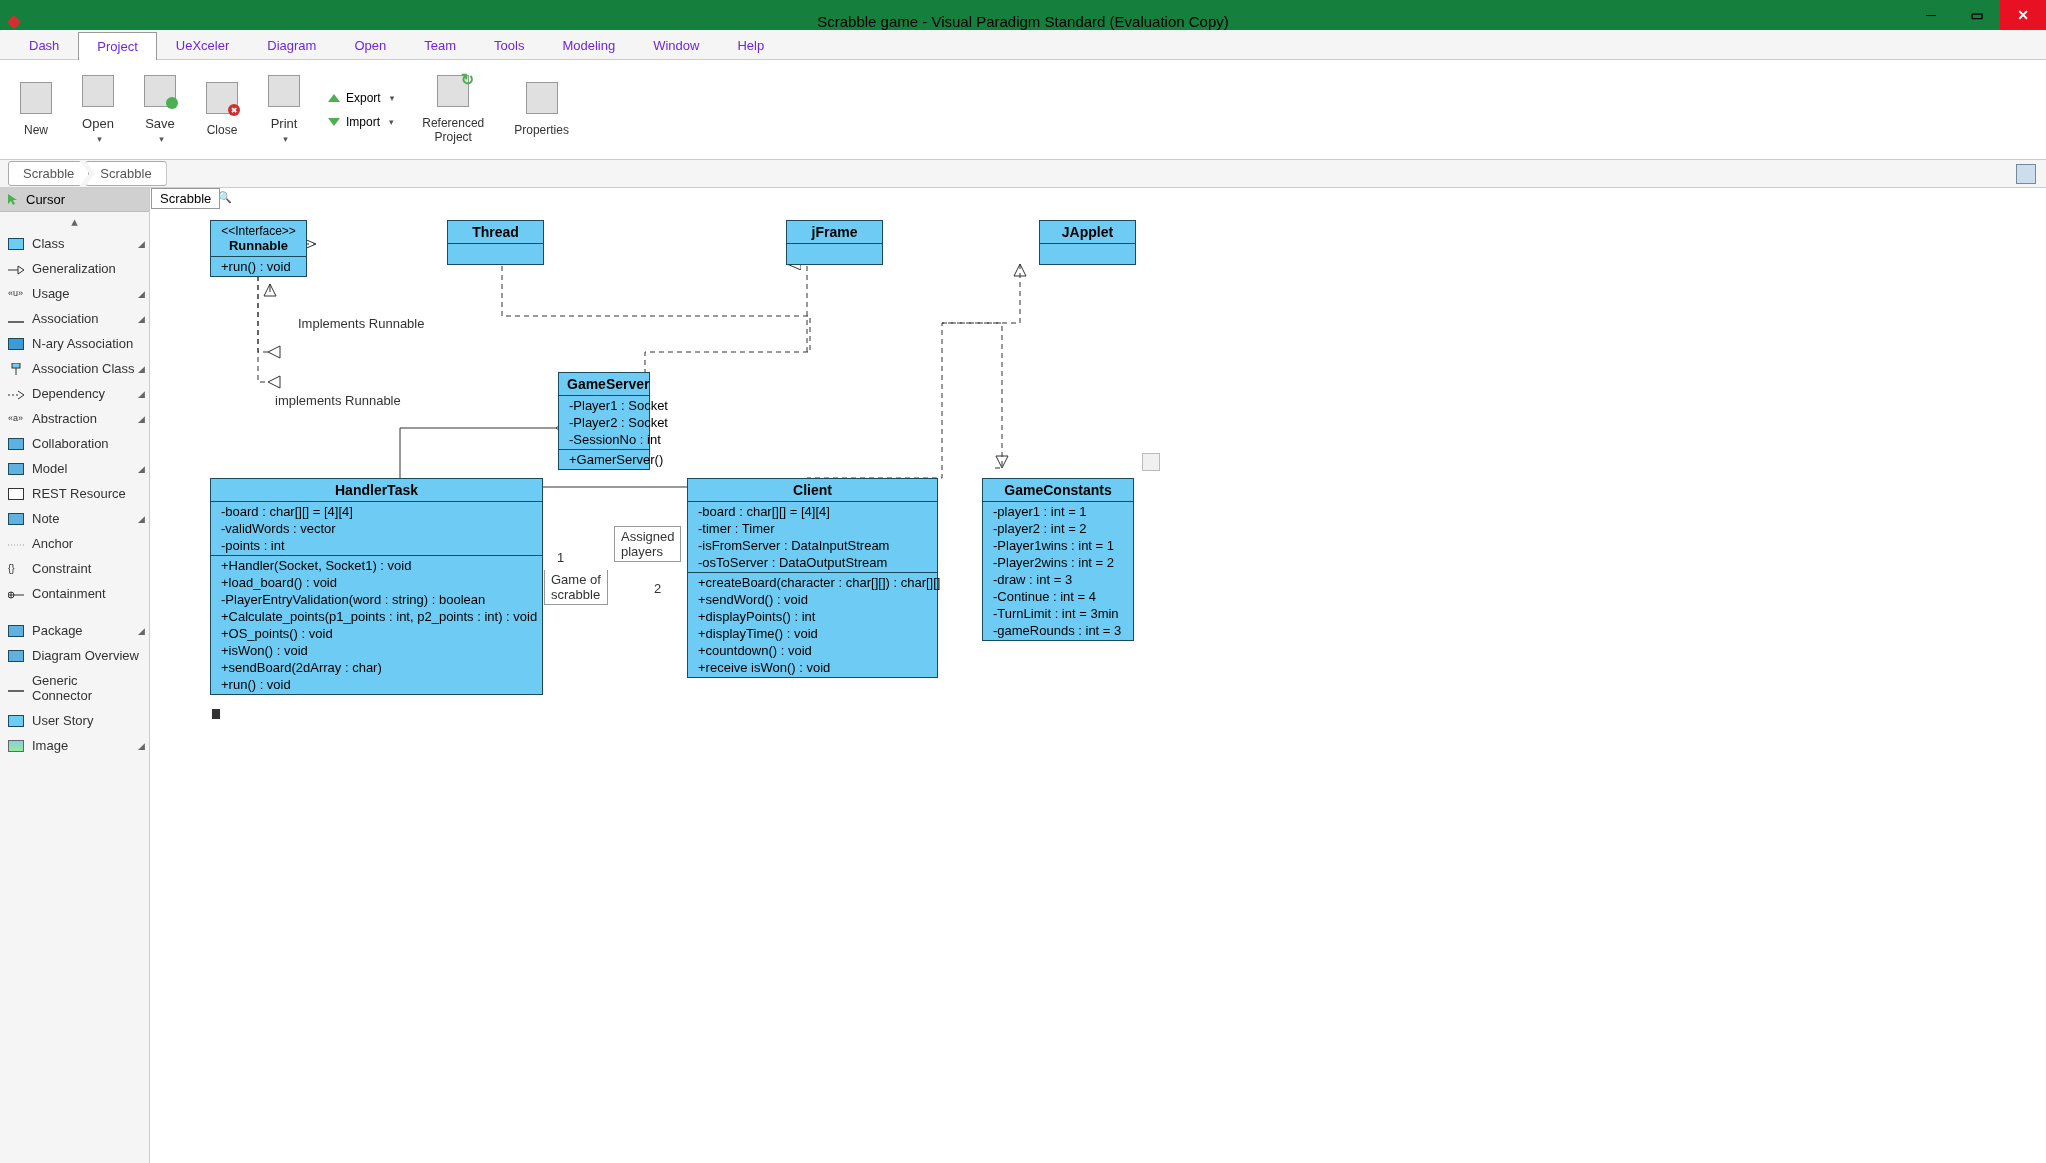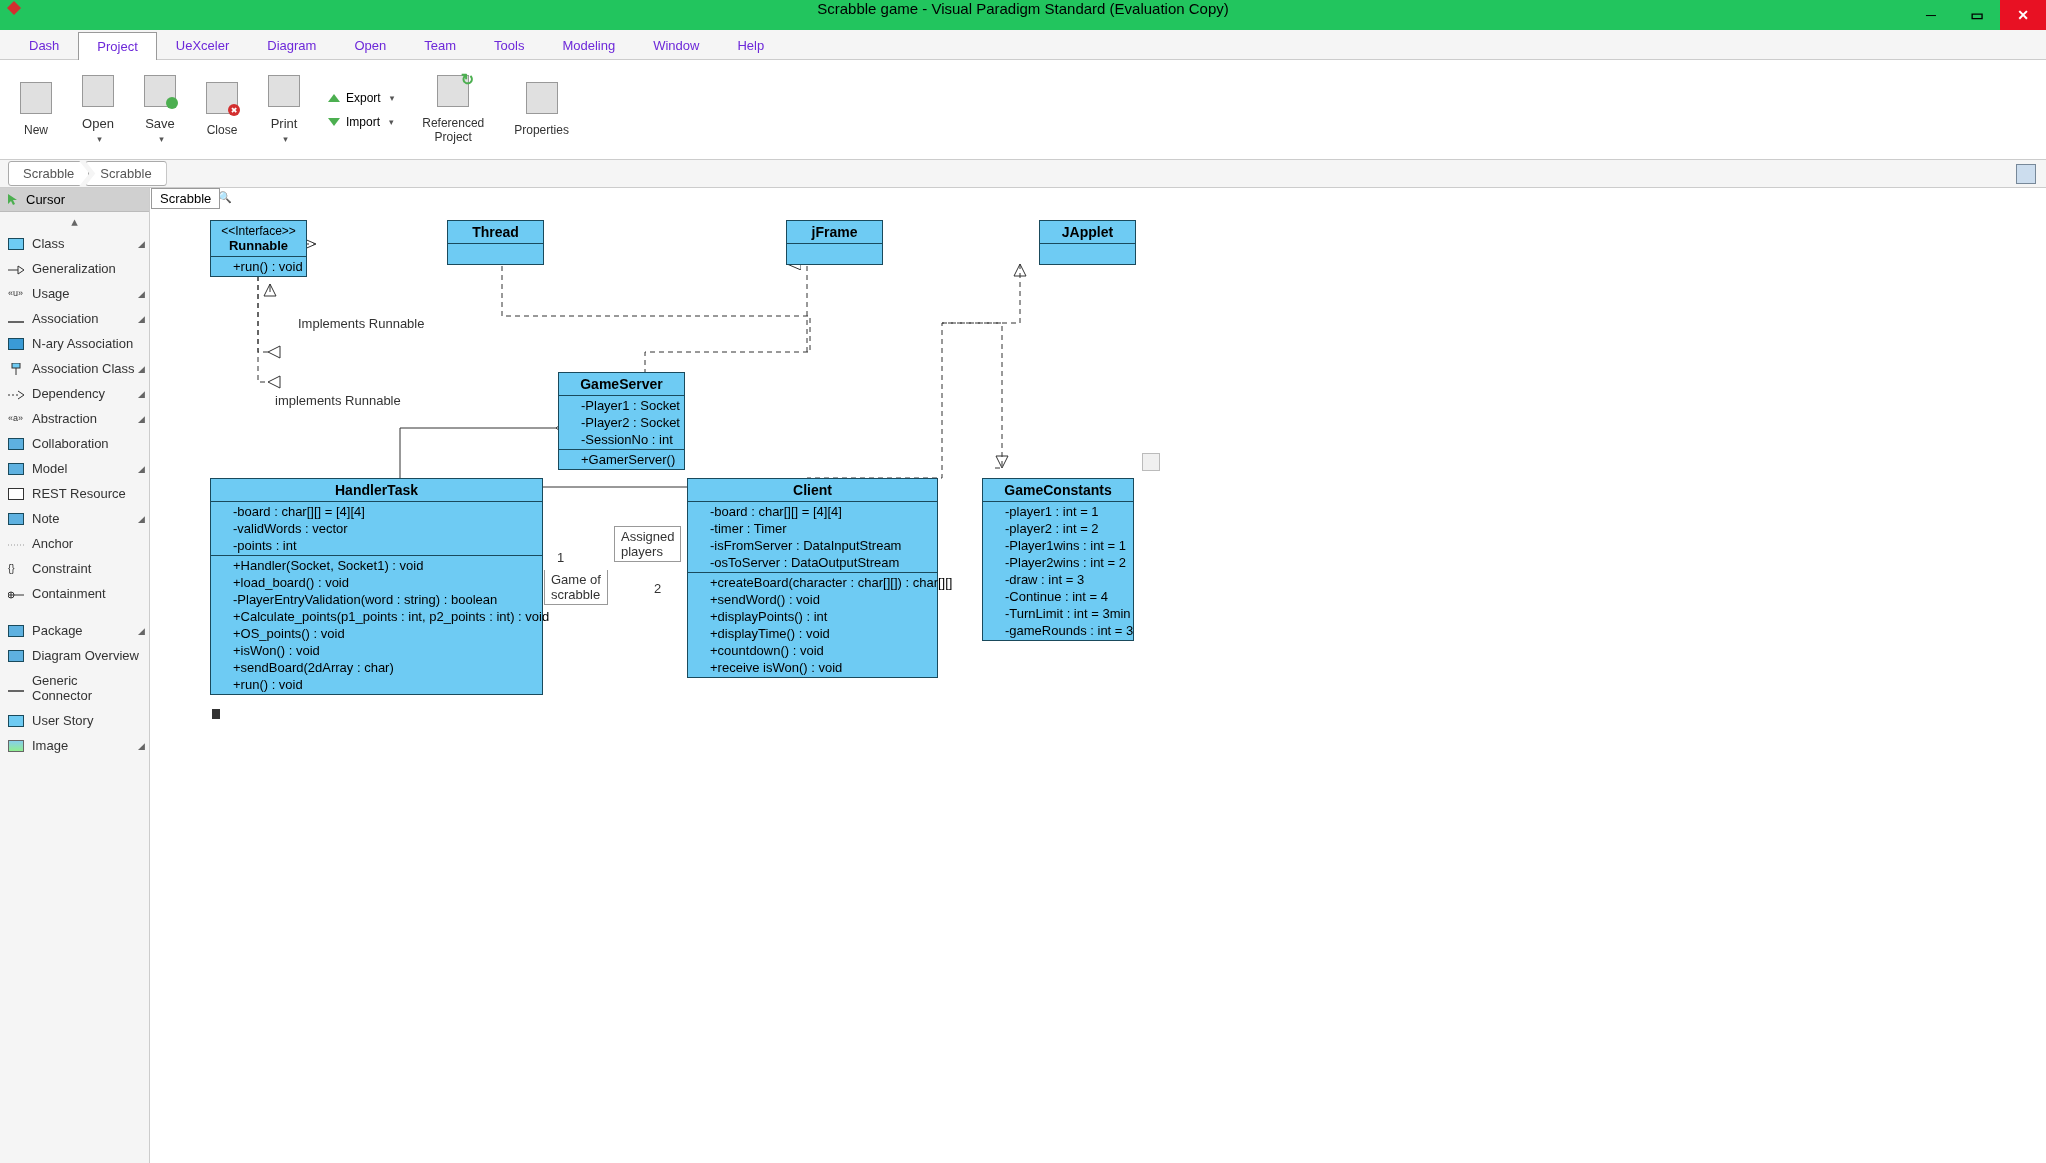--- a/index.html
+++ b/index.html
@@ -1,17 +1,17 @@
 <!DOCTYPE html>
 <html><head>
 <meta charset="utf-8">
 <style>
 *{margin:0;padding:0;box-sizing:border-box;font-family:Tahoma,Arial,sans-serif;font-size:13px}
 body{background:#fff;overflow:hidden}
-.titlebar{background:#22c55e;height:30px;display:flex;align-items:flex-start;position:relative}
+.titlebar{background:#15803d;height:30px;display:flex;align-items:flex-end;position:relative}
 .titlebar-title{position:absolute;left:50%;transform:translateX(-50%);color:#000;font-size:15px}
 .titlebar-icon{width:16px;height:16px;margin-left:6px}
 .titlebar-controls{position:absolute;right:0;top:0;display:flex;height:100%}
 .titlebar-btn{width:46px;height:30px;display:flex;align-items:center;justify-content:center;color:#000;font-size:14px;font-weight:bold;cursor:pointer}
 .titlebar-btn.close{background:#e81123;color:#fff}
 .menubar{background:#f5f5f5;height:30px;display:flex;align-items:flex-end;border-bottom:1px solid #ccc;padding-left:10px}
 .menu-item{padding:6px 18px;cursor:pointer;color:#6d28d9;border:1px solid transparent;border-bottom:none}
 .menu-item.active{background:#fff;border-color:#9a9a9a;position:relative;top:1px}
 .ribbon{background:#fff;height:100px;display:flex;align-items:center;padding:5px 10px;border-bottom:1px solid #ccc;gap:10px}
 .ribbon-btn{display:flex;flex-direction:column;align-items:center;padding:5px 10px;cursor:pointer;gap:9px}
@@ -30,21 +30,21 @@
 .tool-cursor{background:#d0d0d0;padding:4px 8px;display:flex;align-items:center;gap:6px;cursor:pointer;border-bottom:1px solid #bbb}
 .tool-collapse{text-align:center;padding:2px;color:#666;cursor:pointer}
 .tool-item{padding:5px 8px;display:flex;align-items:center;gap:8px;cursor:pointer;font-size:13px;color:#333;position:relative}
 .tool-item .ti-icon{width:16px;height:12px;flex-shrink:0}
 .tool-item .arrow{position:absolute;right:4px;font-size:9px;color:#666}
 .canvas{flex:1;background:#fff;position:relative;overflow:auto}
 .canvas-tab{position:absolute;top:0;left:1px;background:#fff;border:1px solid #999;padding:2px 8px;font-size:13px;z-index:2}
 .search-icon{position:absolute;top:3px;left:68px;color:#999;font-size:11px}
 .uml-class{position:absolute;background:#6ecbf3;border:1px solid #1a4a5c;font-size:13px}
 .uml-header{padding:3px 8px;text-align:center;font-weight:bold;border-bottom:1px solid #1a4a5c;font-size:14px}
-.uml-section{border-bottom:1px solid #1a4a5c;padding:1px 16px}
+.uml-section{border-bottom:1px solid #1a4a5c;padding:1px 4px}
 .uml-section:last-child{border-bottom:none}
 .uml-row{padding:1px 6px;font-size:13px;white-space:nowrap}
 .uml-empty{height:20px}
 .assoc-label{position:absolute;font-size:13px;color:#333;background:transparent}
 .assoc-note{position:absolute;font-size:13px;color:#333;background:#fff;border:1px solid #999;padding:2px 6px}
 svg.lines{position:absolute;top:0;left:0;width:100%;height:100%;pointer-events:none}
 .icon-new{background:linear-gradient(#fff 50%,#5eb1e0 50%);border:1px solid #888}
 .icon-open{background:linear-gradient(#f5c842,#e8a820);border:1px solid #b07800}
 .icon-save{background:linear-gradient(#5eb1e0,#2a7eb8);border:1px solid #1a5a8a;position:relative}
 .icon-save.green::after{content:"";position:absolute;right:-3px;bottom:-3px;width:12px;height:12px;background:#4caf50;border-radius:50%}
@@ -305,21 +305,21 @@
     <div class="uml-class" style="left:636px;top:32px;width:97px">
       <div class="uml-header">jFrame</div>
       <div class="uml-empty"></div>
     </div>
 
     <div class="uml-class" style="left:889px;top:32px;width:97px">
       <div class="uml-header">JApplet</div>
       <div class="uml-empty"></div>
     </div>
 
-    <div class="uml-class" style="left:408px;top:184px;width:127px">
+    <div class="uml-class" style="left:408px;top:184px;width:92px">
       <div class="uml-header">GameServer</div>
       <div class="uml-section" id="gs-attrs">
           <div class="uml-row">-Player1 : Socket</div>
           <div class="uml-row">-Player2 : Socket</div>
           <div class="uml-row">-SessionNo : int</div>
         </div>
       <div class="uml-section" id="gs-ops">
           <div class="uml-row">+GamerServer()</div>
         </div>
     </div>

